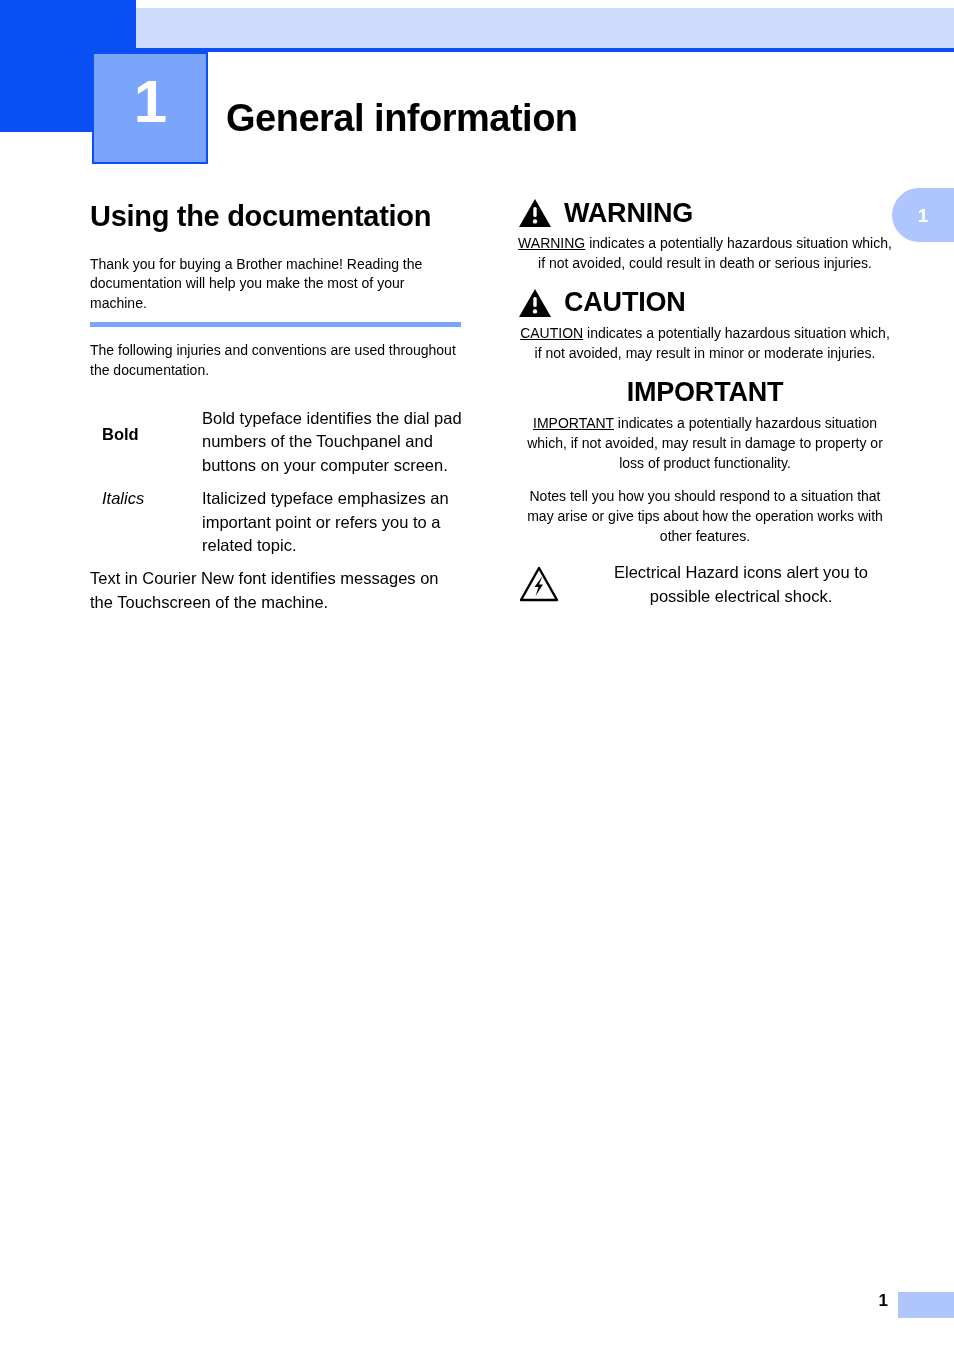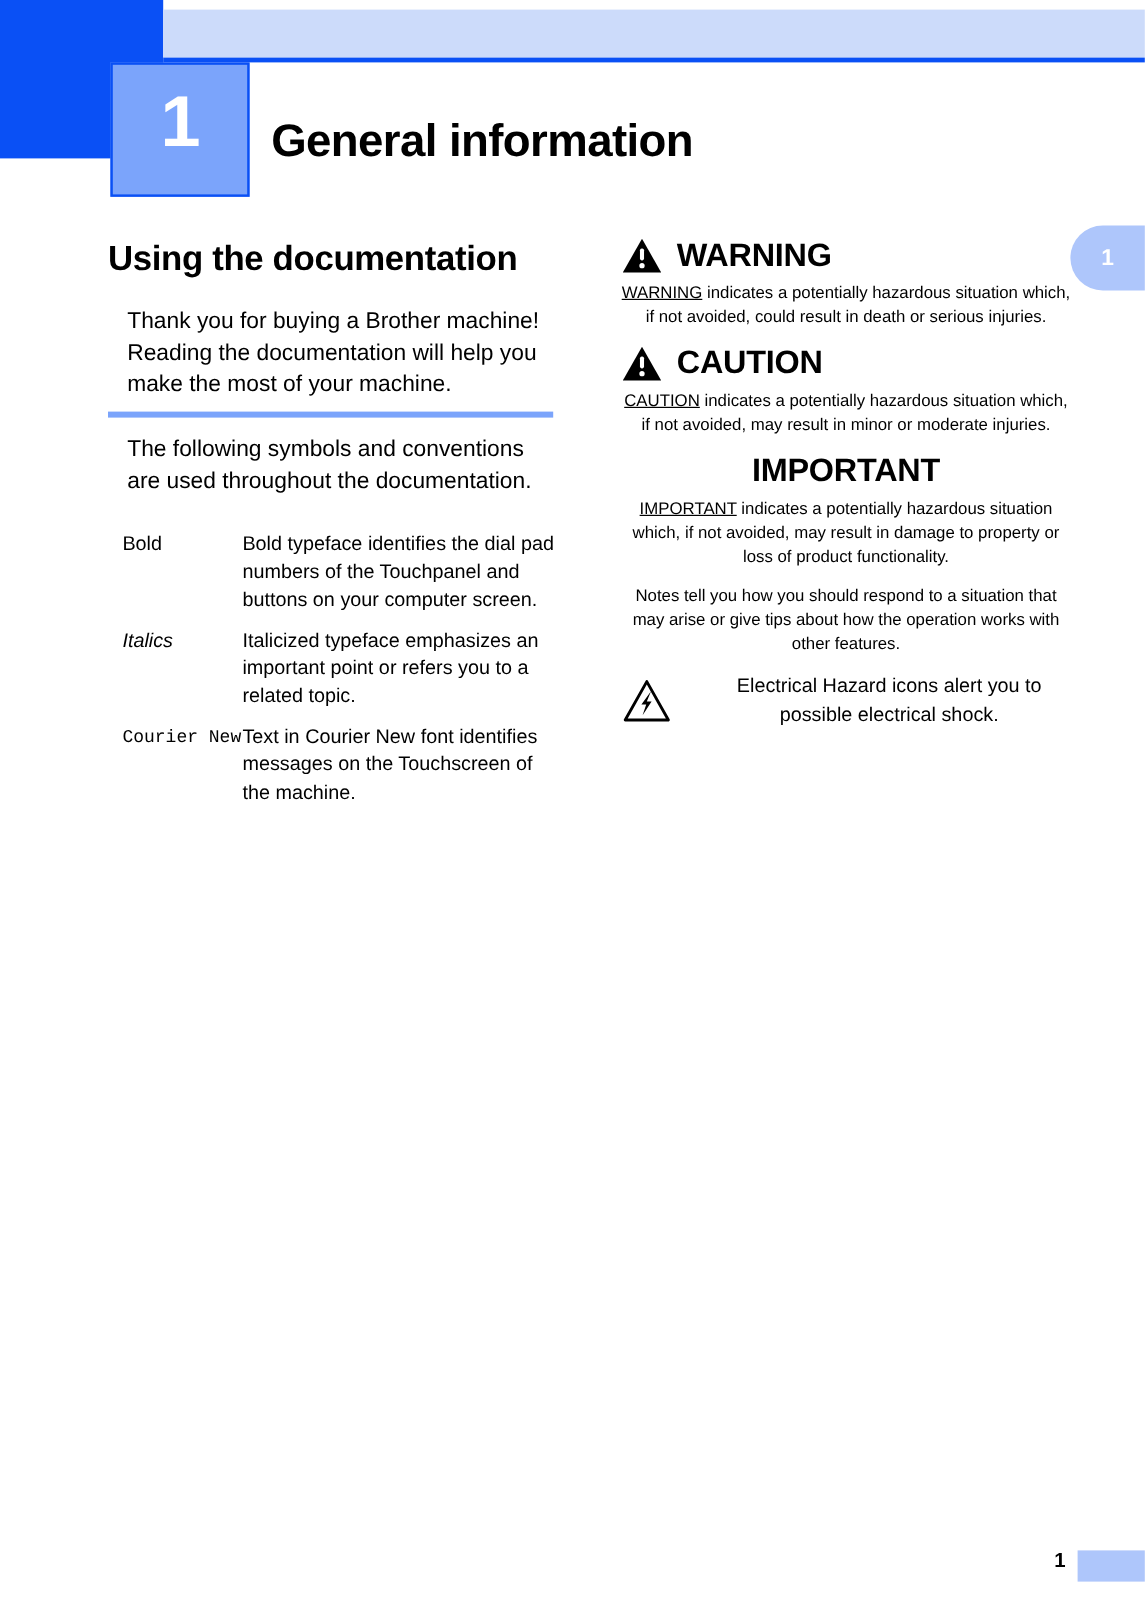--- a/index.html
+++ b/index.html
@@ -103,39 +103,39 @@
     line-height: 1.28;
     margin: 30px 0 0 0;
     letter-spacing: -0.1px;
   }
   .sub-rule {
     width: 371px; height: 5px;
     background: #7ba4fb;
     margin: 8px 0 14px 0;
   }
   p.body {
-    font-size: 19px;
-    line-height: 1.42;
-    margin: 0 0 0 16px;
+    font-size: 14px;
+    line-height: 1.42;
+    margin: 0 0 0 0;
   }
 
   
   .deflist { margin-top: 26px; }
   .defrow {
     display: flex;
     margin-bottom: 10px;
   }
   .defterm {
     width: 112px;
     flex: 0 0 112px;
     font-size: 16.5px;
     line-height: 1.42;
     padding-left: 12px;
   }
-  .defterm.b { font-weight: normal; }
+  .defterm.b { font-weight: bold; margin-top: 16px; }
   .defterm.i { font-style: italic; }
   .defterm.mono {
     font-family: "Liberation Mono", "DejaVu Sans Mono", monospace;
     font-size: 15px;
     line-height: 1.56;
   }
   .defdesc {
     flex: 1;
     font-size: 16.5px;
     line-height: 1.42;
@@ -212,36 +212,35 @@
 </div>
 
 <div class="col col-left">
 
   <h1 class="sec">Using the documentation</h1>
 
   <p class="body">Thank you for buying a Brother machine! Reading the documentation will help you make the most of your machine.</p>
 
   <div class="sub-rule"></div>
 
-  <p class="body">The following symbols and conventions are used throughout the documentation.</p>
+  <p class="body">The following injuries and conventions are used throughout the documentation.</p>
 
   <div class="deflist">
 
     <div class="defrow">
       <div class="defterm b">Bold</div>
       <div class="defdesc">Bold typeface identifies the dial pad numbers of the Touchpanel and buttons on your computer screen.</div>
     </div>
 
     <div class="defrow">
       <div class="defterm i">Italics</div>
       <div class="defdesc">Italicized typeface emphasizes an important point or refers you to a related topic.</div>
     </div>
 
     <div class="defrow">
-      <div class="defterm mono">Courier New</div>
       <div class="defdesc">Text in Courier New font identifies messages on the Touchscreen of the machine.</div>
     </div>
 
   </div>
 </div>
 
 <div class="col col-right">
 
   <div class="alert-head">
     <svg class="tri" width="34" height="30" viewBox="0 0 34 30">

